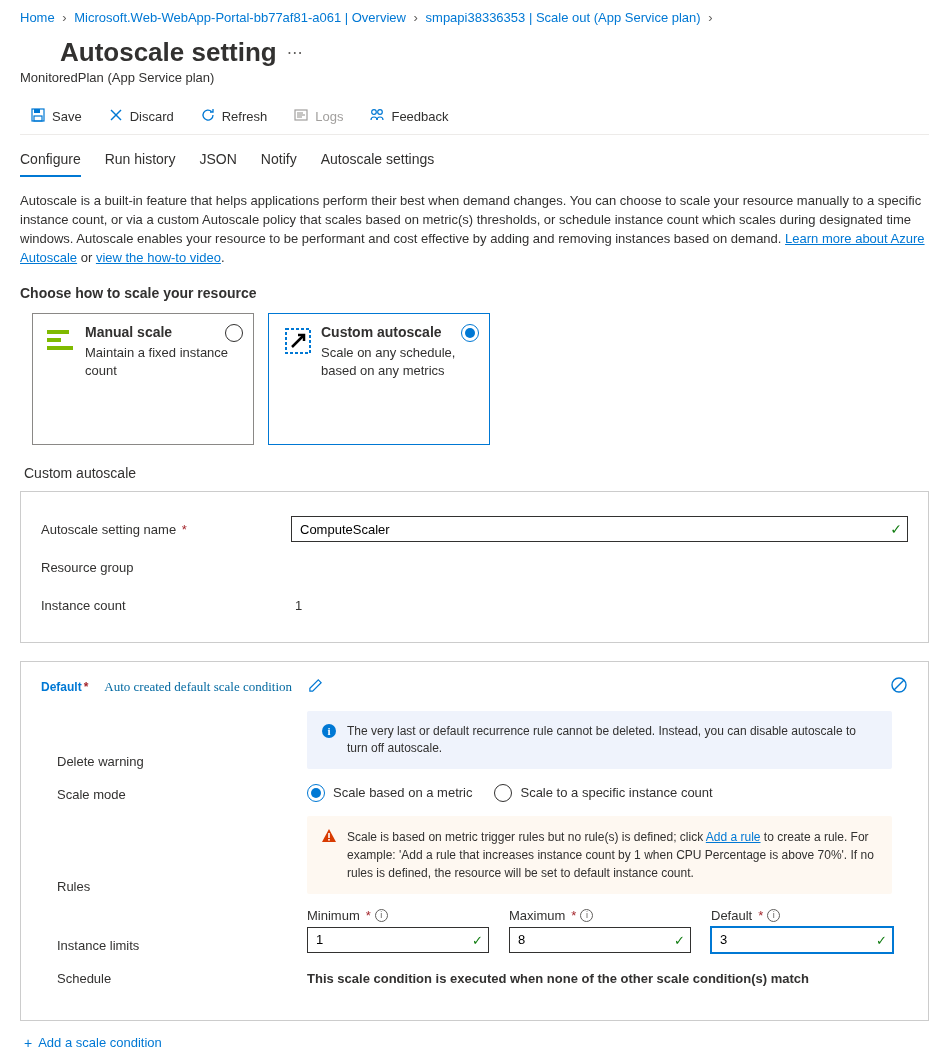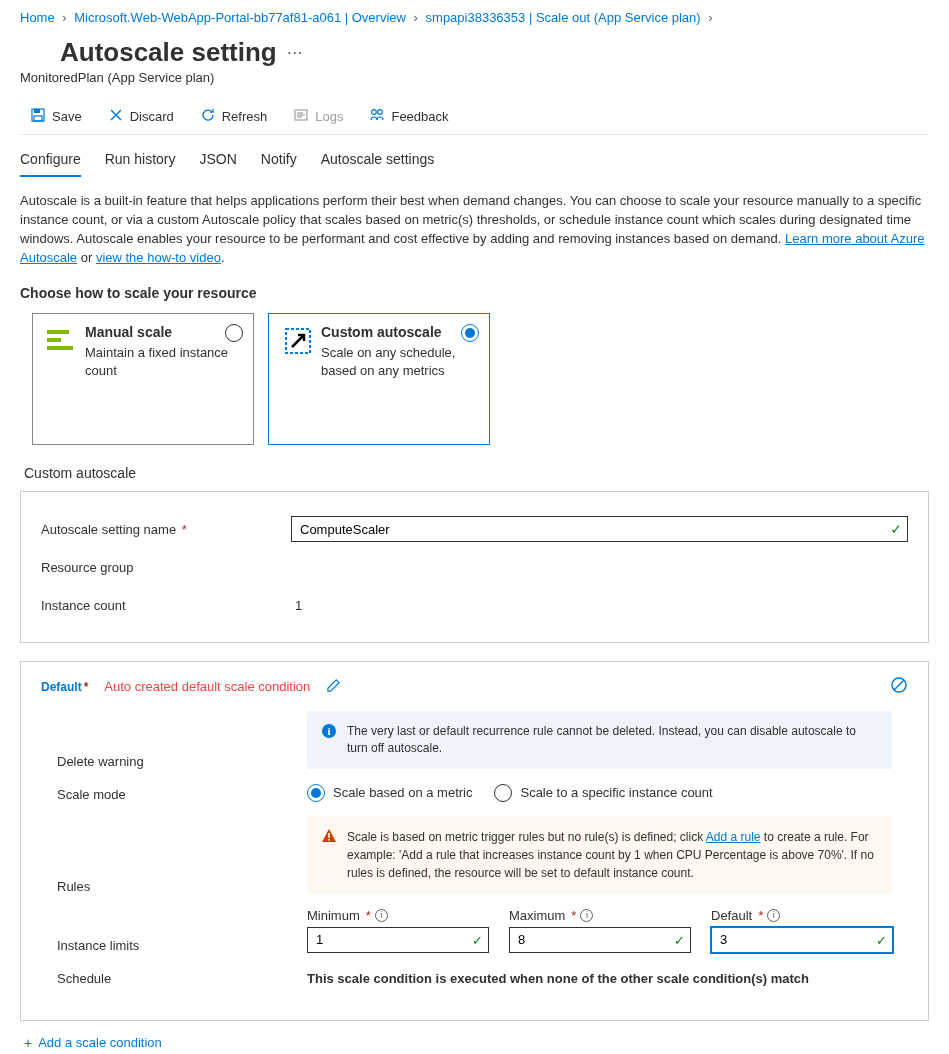--- a/index.html
+++ b/index.html
@@ -84,21 +84,21 @@
   .input-wrap.ok .check { position: absolute; right: 6px; top: 50%; transform: translateY(-50%); color: #107c10; font-size: 14px; pointer-events: none; }
   .input-wrap .chev { position: absolute; right: 8px; top: 50%; transform: translateY(-50%); color: #323130; font-size: 11px; pointer-events: none; }
   .static-val { font-size: 13px; padding-left: 4px; }
 
   
   .cond-box { border: 1px solid #cccccc; padding: 14px 20px 20px 20px; }
   .cond-header { display: flex; align-items: center; justify-content: space-between; margin-bottom: 14px; }
   .cond-header-left { display: flex; align-items: center; gap: 16px; }
   .cond-name { color: #0078d4; font-weight: 600; font-size: 12px; }
   .cond-name .req { color: #a4262c; }
-  .cond-sub { font-size: 13px; color: #ef4444; }
+  .cond-sub { font-size: 13px; color: #0369a1; font-family: Liberation Serif, serif; }
   .pencil { color: #0078d4; cursor: pointer; font-size: 14px; }
   .stop-icon { width: 18px; height: 18px; color: #0078d4; }
 
   .info-banner {
     display: flex; gap: 10px; background: #eff3fc; padding: 12px 14px;
     font-size: 12px; line-height: 1.4; border-radius: 2px;
   }
   .info-banner .ico { flex-shrink: 0; width: 16px; height: 16px; }
   .warn-banner {
     display: flex; gap: 10px; background: #fef8f1; padding: 12px 14px;

